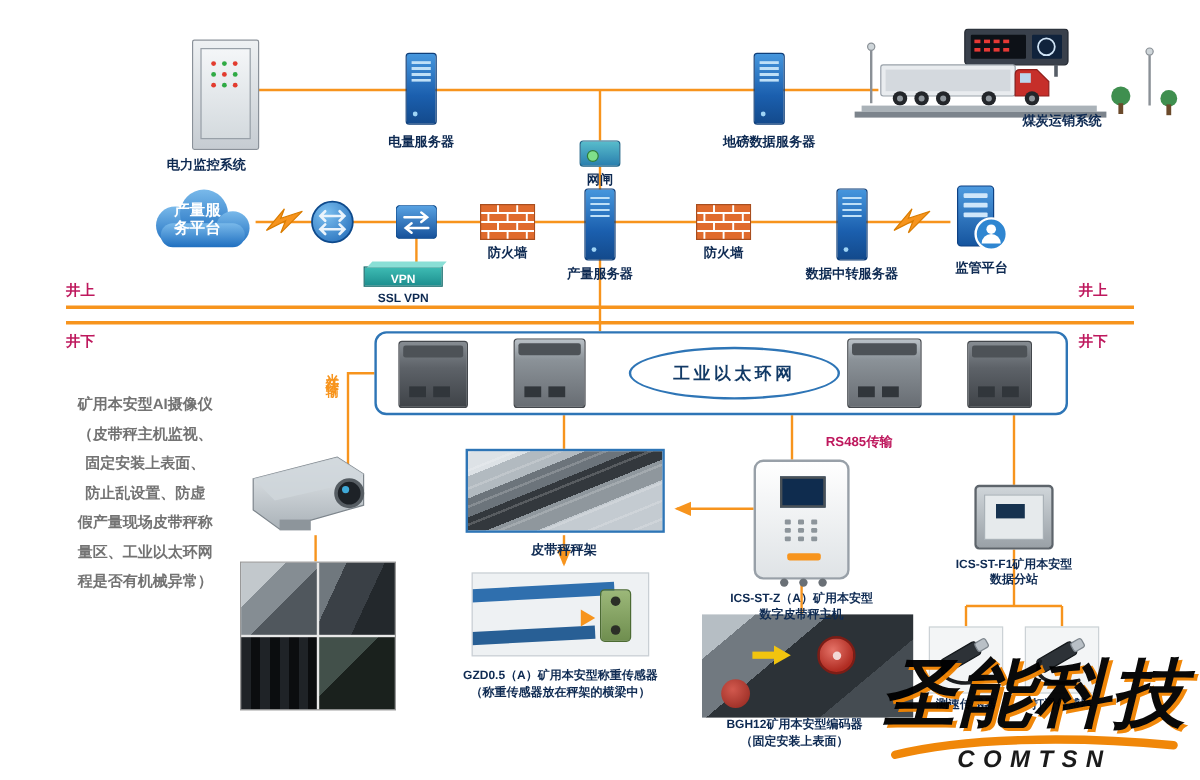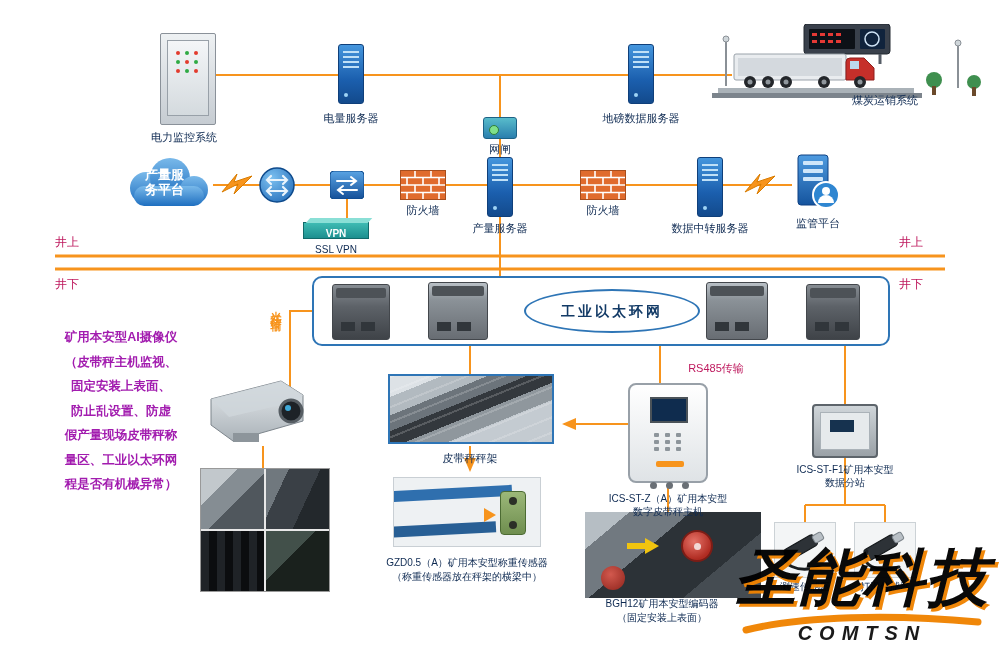--- a/index.html
+++ b/index.html
@@ -1,19 +1,19 @@
 <!DOCTYPE html>
 <html><head>
 <meta charset="utf-8">
 <style>
   *{margin:0;padding:0;box-sizing:border-box}
   html,body{width:1000px;height:650px;background:#fff;font-family:"Liberation Sans","DejaVu Sans",sans-serif}
   .stage{position:relative;width:1000px;height:650px;background:#fff;overflow:hidden}
   .abs{position:absolute}
-  .lbl{position:absolute;transform:translateX(-50%);font-size:11px;font-weight:normal;color:#0e2a52;white-space:nowrap;z-index:10;text-align:center}
+  .lbl{position:absolute;transform:translateX(-50%);font-size:11px;font-weight:bold;color:#0e2a52;white-space:nowrap;z-index:10;text-align:center}
   .small{font-size:10px}
   .olbl{color:#be185d}
   #wires{position:absolute;left:0;top:0;z-index:0}
 
   
   .server{position:absolute;width:26px;height:60px;border-radius:3px;background:linear-gradient(180deg,#4596dd 0%,#1b5fae 60%,#134a8c 100%);border:1px solid #0f3f7a;z-index:3}
   .server::before{content:"";position:absolute;left:4px;right:4px;top:6px;height:17px;background:repeating-linear-gradient(180deg,#bfe0f7 0 2px,rgba(0,0,0,0) 2px 5px)}
   .server::after{content:"";position:absolute;left:5px;bottom:6px;width:4px;height:4px;border-radius:50%;background:#9fd4f5}
 
   
@@ -42,21 +42,21 @@
   
   .minedev{position:absolute;background:linear-gradient(180deg,#b9c0c6 0%,#8b9298 30%,#686d73 100%);border:1px solid #43474c;border-radius:3px;z-index:3}
   .minedev::before{content:"";position:absolute;left:3px;top:3px;right:3px;height:10px;background:#4d5257;border-radius:2px}
   .minedev::after{content:"";position:absolute;left:8px;bottom:8px;width:14px;height:9px;background:#31363b;box-shadow:20px 0 0 #31363b}
   .minedev.dark{background:linear-gradient(180deg,#868c92 0%,#5d6268 40%,#3f4348 100%)}
 
   
   .fiberlbl{position:absolute;left:268px;top:302px;writing-mode:vertical-rl;font-size:11px;font-weight:bold;color:#f7941d;letter-spacing:3px;z-index:10}
 
   
-  .descblock{position:absolute;left:55px;top:325px;width:132px;font-size:12.5px;font-weight:600;color:#a21caf;line-height:24.5px;text-align:center;z-index:10}
+  .descblock{position:absolute;left:55px;top:325px;width:132px;font-size:12.5px;font-weight:600;color:#737373;line-height:24.5px;text-align:center;z-index:10}
 
   
   .camsplit{position:absolute;left:200px;top:468px;width:130px;height:124px;display:grid;grid-template-columns:1fr 1fr;grid-template-rows:1fr 1fr;gap:2px;background:#e8e8e8;border:1px solid #999;z-index:3}
   .cc1{background:linear-gradient(135deg,#c2c8cc 0 30%,#858d93 30% 55%,#50575d 55%)}
   .cc2{background:linear-gradient(115deg,#70787e 0 25%,#3a4046 25% 60%,#23282c 60%)}
   .cc3{background:repeating-linear-gradient(90deg,#1f2327 0 8px,#0b0d0f 8px 16px)}
   .cc4{background:linear-gradient(135deg,#42504a 0 40%,#1a211d 40%)}
 
   
   .beltphoto{position:absolute;left:388px;top:374px;width:166px;height:70px;border:2px solid #2e75b6;z-index:3;
@@ -141,21 +141,21 @@
     <g>
       <polygon points="222,192 237,174 234,182 252,176 234,194 238,184" fill="#f7941d" stroke="#d97c00" stroke-width="1"></polygon>
       <polygon points="745,192 760,174 757,182 775,176 757,194 761,184" fill="#f7941d" stroke="#d97c00" stroke-width="1"></polygon>
     </g>
   </svg>
 
   <div class="cabinet">
     <div class="cab-door"></div>
     <div class="cab-dots"></div>
   </div>
-  <div class="lbl" style="left:184px;top:130px">电力监控系统</div>
+  <div class="lbl" style="left:172px;top:130px">电力监控系统</div>
 
   <div class="server" style="left:338px;top:44px"></div>
   <div class="lbl" style="left:351px;top:111px">电量服务器</div>
 
   <div class="gatebox"></div>
   <div class="lbl" style="left:500px;top:142px">网闸</div>
 
   <div class="server" style="left:628px;top:44px"></div>
   <div class="lbl" style="left:641px;top:111px">地磅数据服务器</div>
 

